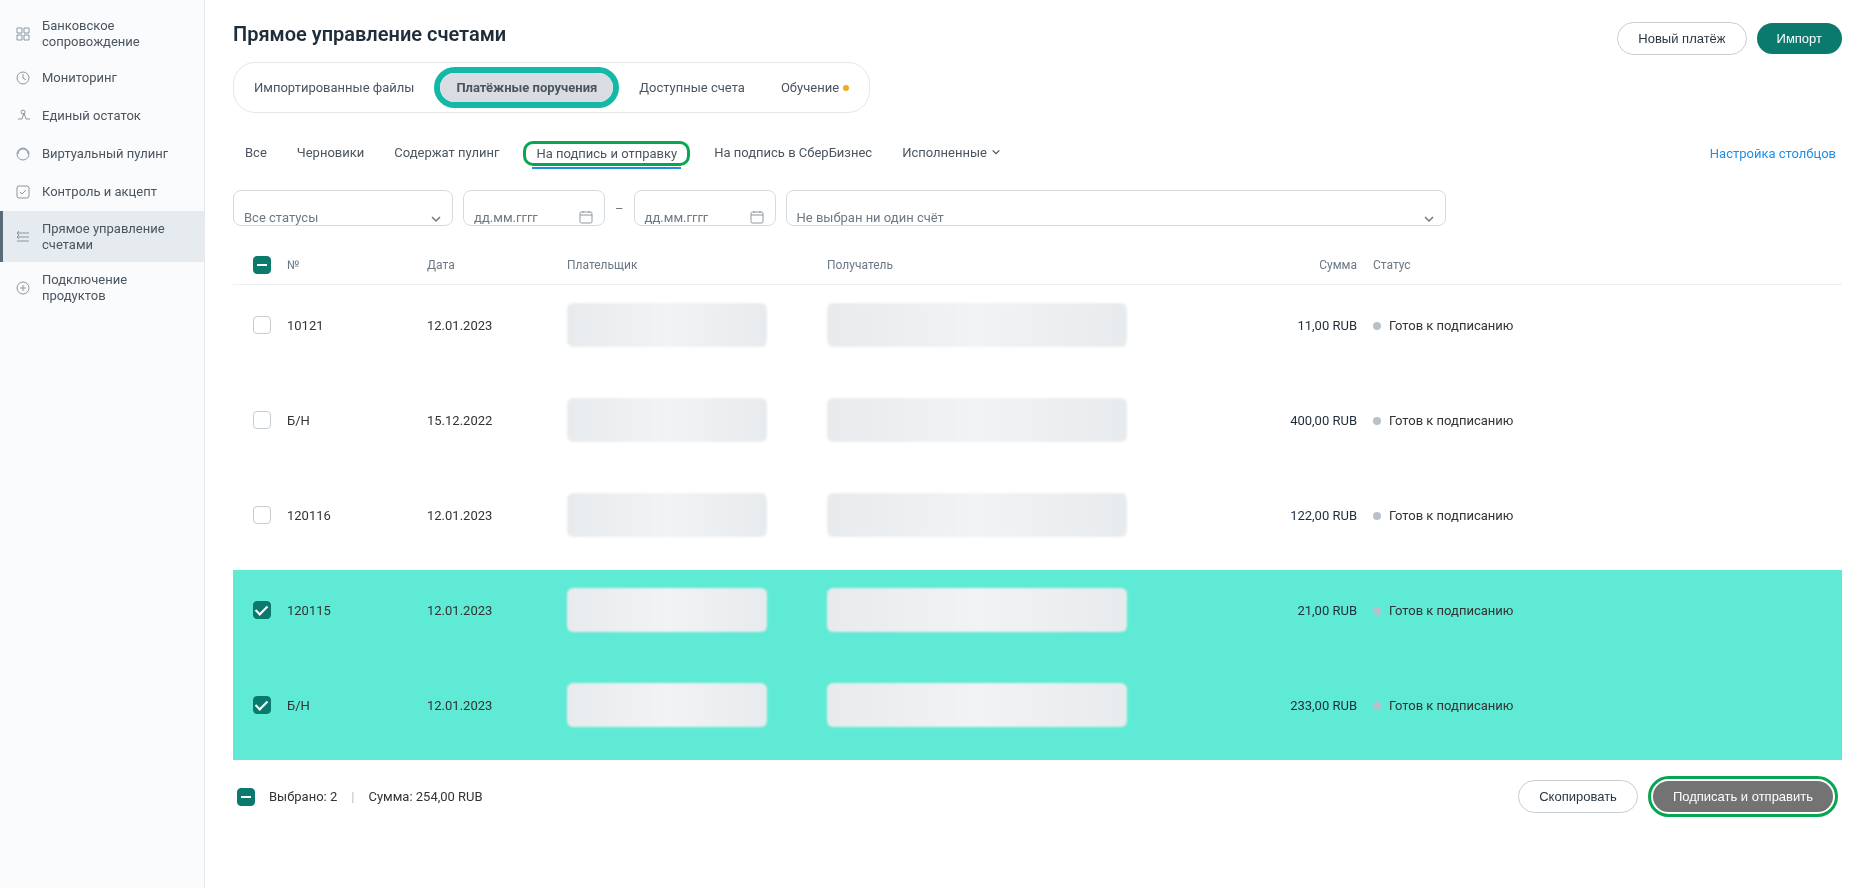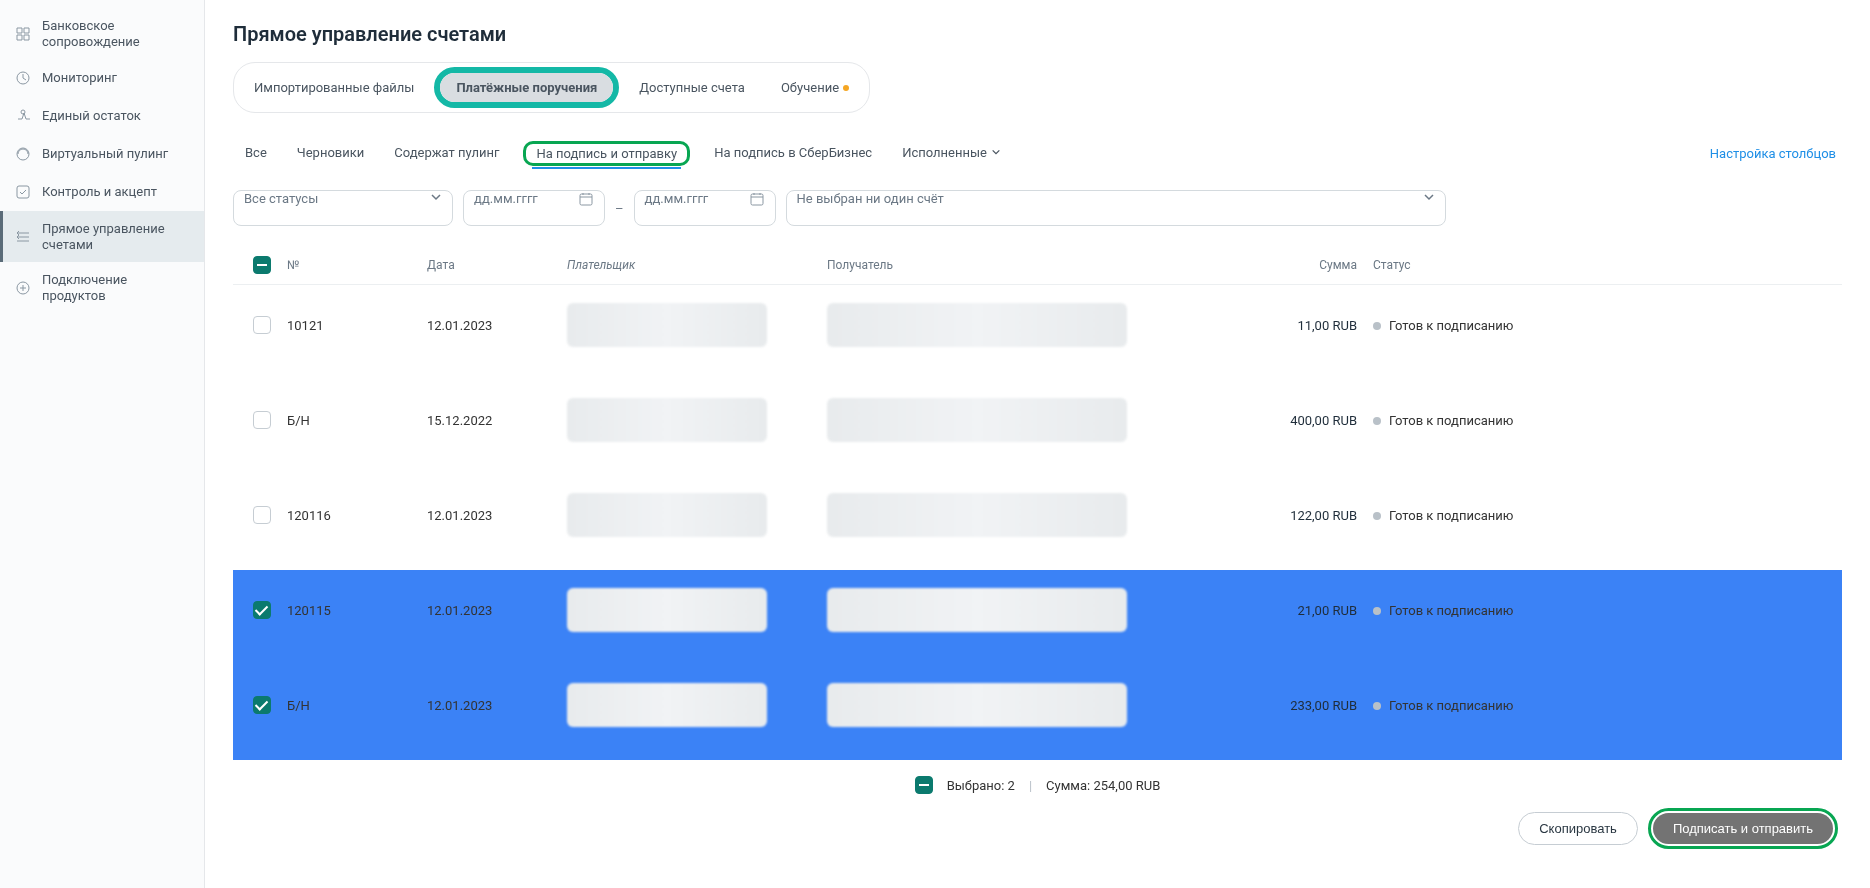--- a/index.html
+++ b/index.html
@@ -29,50 +29,50 @@
 .btn-primary { background: #0b7a6e; color: #fff; }
 .btn-green { background: #737373; color: #fff; }
 .subtabs { display: flex; align-items: center; gap: 18px; margin-top: 22px; padding: 0 6px; }
 .subtab { padding: 10px 6px; color: #4a5560; cursor: pointer; white-space: nowrap; border-bottom: 2px solid transparent; }
 .subtab.active { border-bottom-color: #1f8fe6; }
 .subtab-highlight { border: 3px solid #08a652; border-radius: 10px; padding: 2px 6px; }
 .subtab-highlight .subtab { padding: 6px 4px; text-align: right; }
 .subtab-caret { display: inline-block; margin-left: 4px; }
 .subtabs-right { margin-left: auto; color: #1f8fe6; cursor: pointer; padding-left: 8px; }
 .filters { display: flex; gap: 10px; align-items: center; margin-top: 18px; }
-.field { display: flex; align-items: flex-start; border: 1px solid #d4dade; border-radius: 8px; padding: 0 10px; height: 36px; background: #fff; color: #6b7885; }
+.field { display: flex; align-items: flex-end; border: 1px solid #d4dade; border-radius: 8px; padding: 0 10px; height: 36px; background: #fff; color: #6b7885; }
 .field.select { min-width: 220px; justify-content: space-between; }
 .field.date { width: 142px; justify-content: space-between; }
 .field.account { flex: 1; max-width: 660px; justify-content: space-between; }
 .dash { color: #6b7885; }
 .caret-down { width: 12px; height: 12px; }
 .cal-icon { width: 16px; height: 16px; }
 .table { margin-top: 20px; }
 .thead { display: flex; align-items: center; padding: 10px 4px; border-bottom: 1px solid #eceff1; color: #6b7885; font-size: 12px; }
 .col-check { width: 50px; display: flex; justify-content: center; }
 .col-num { width: 140px; }
 .col-date { width: 140px; }
-.col-payer { width: 260px; font-style: italic; }
+.col-payer { width: 260px; }
 .col-recv { width: 410px; }
 .col-amount { width: 120px; text-align: right; }
 .col-status { width: 200px; padding-left: 16px; }
 .row { display: flex; align-items: center; padding: 18px 4px 32px 4px; border-bottom: 1px solid transparent; }
-.row.selected { background: #3b82f6; }
+.row.selected { background: #5eead4; }
 .row + .row { }
 .blur-block { height: 44px; border-radius: 6px; background: linear-gradient(90deg,#e8ebed,#f1f3f5,#e8ebed); filter: blur(1px); }
 .blur-payer { width: 200px; }
 .blur-recv { width: 300px; }
 .chk { width: 18px; height: 18px; border-radius: 4px; border: 1px solid #c6cdd3; background: #fff; cursor: pointer; position: relative; }
 .chk.checked { background: #0b7a6e; border-color: #0b7a6e; }
 .chk.checked::after { content: ""; position: absolute; left: 4px; top: 1px; width: 5px; height: 10px; border: solid #fff; border-width: 0 2px 2px 0; transform: rotate(45deg); }
 .chk.mixed { background: #0b7a6e; border-color: #0b7a6e; }
 .chk.mixed::after { content: ""; position: absolute; left: 3px; right: 3px; top: 7px; height: 2px; background: #fff; }
 .status-dot { width: 8px; height: 8px; border-radius: 50%; background: #b9c1c8; display: inline-block; margin-right: 8px; }
 .amount { color: #1f2d3a; }
-.selection-bar { display: flex; align-items: center; gap: 14px; padding: 12px 4px; margin-top: 4px; flex-direction: column; }
+.selection-bar { display: flex; align-items: center; gap: 14px; padding: 12px 4px; margin-top: 4px; }
 .sel-left { display: flex; align-items: center; gap: 14px; }
 .sel-sep { color: #b9c1c8; }
 .sel-actions { margin-left: auto; display: flex; gap: 10px; align-items: center; }
 .sign-highlight { border: 3px solid #08a652; border-radius: 24px; padding: 2px; }
 svg { display: block; }
 </style>
 </head>
 <body>
 
 <div class="app">
@@ -135,20 +135,24 @@
           <h1 class="page-title">Прямое управление счетами</h1>
           <div class="pill-tabs" id="pill-tabs">
               <span class="pill-tab">Импортированные файлы</span>
               <span class="pill-highlight">
                 <span class="pill-tab selected">Платёжные поручения</span>
               </span>
               <span class="pill-tab">Доступные счета</span>
               <span class="pill-tab">Обучение<span class="orange-dot"></span></span>
             </div>
         </div>
+        <div class="header-actions">
+          <button class="btn btn-outline">Новый платёж</button>
+          <button class="btn btn-primary">Импорт</button>
+        </div>
       </div>
 
       <div class="subtabs" id="subtabs">
       <span class="subtab">Все</span>
           <span class="subtab">Черновики</span>
           <span class="subtab">Содержат пулинг</span>
           <span class="subtab-highlight"><span class="subtab active">На подпись и отправку</span></span>
           <span class="subtab">На подпись в СберБизнес</span>
           <span class="subtab">Исполненные<span class="subtab-caret"><svg width="10" height="10" viewBox="0 0 12 12">
                 <path d="M2 4l4 4 4-4" fill="none" stroke="#4a5560" stroke-width="1.5"></path>

